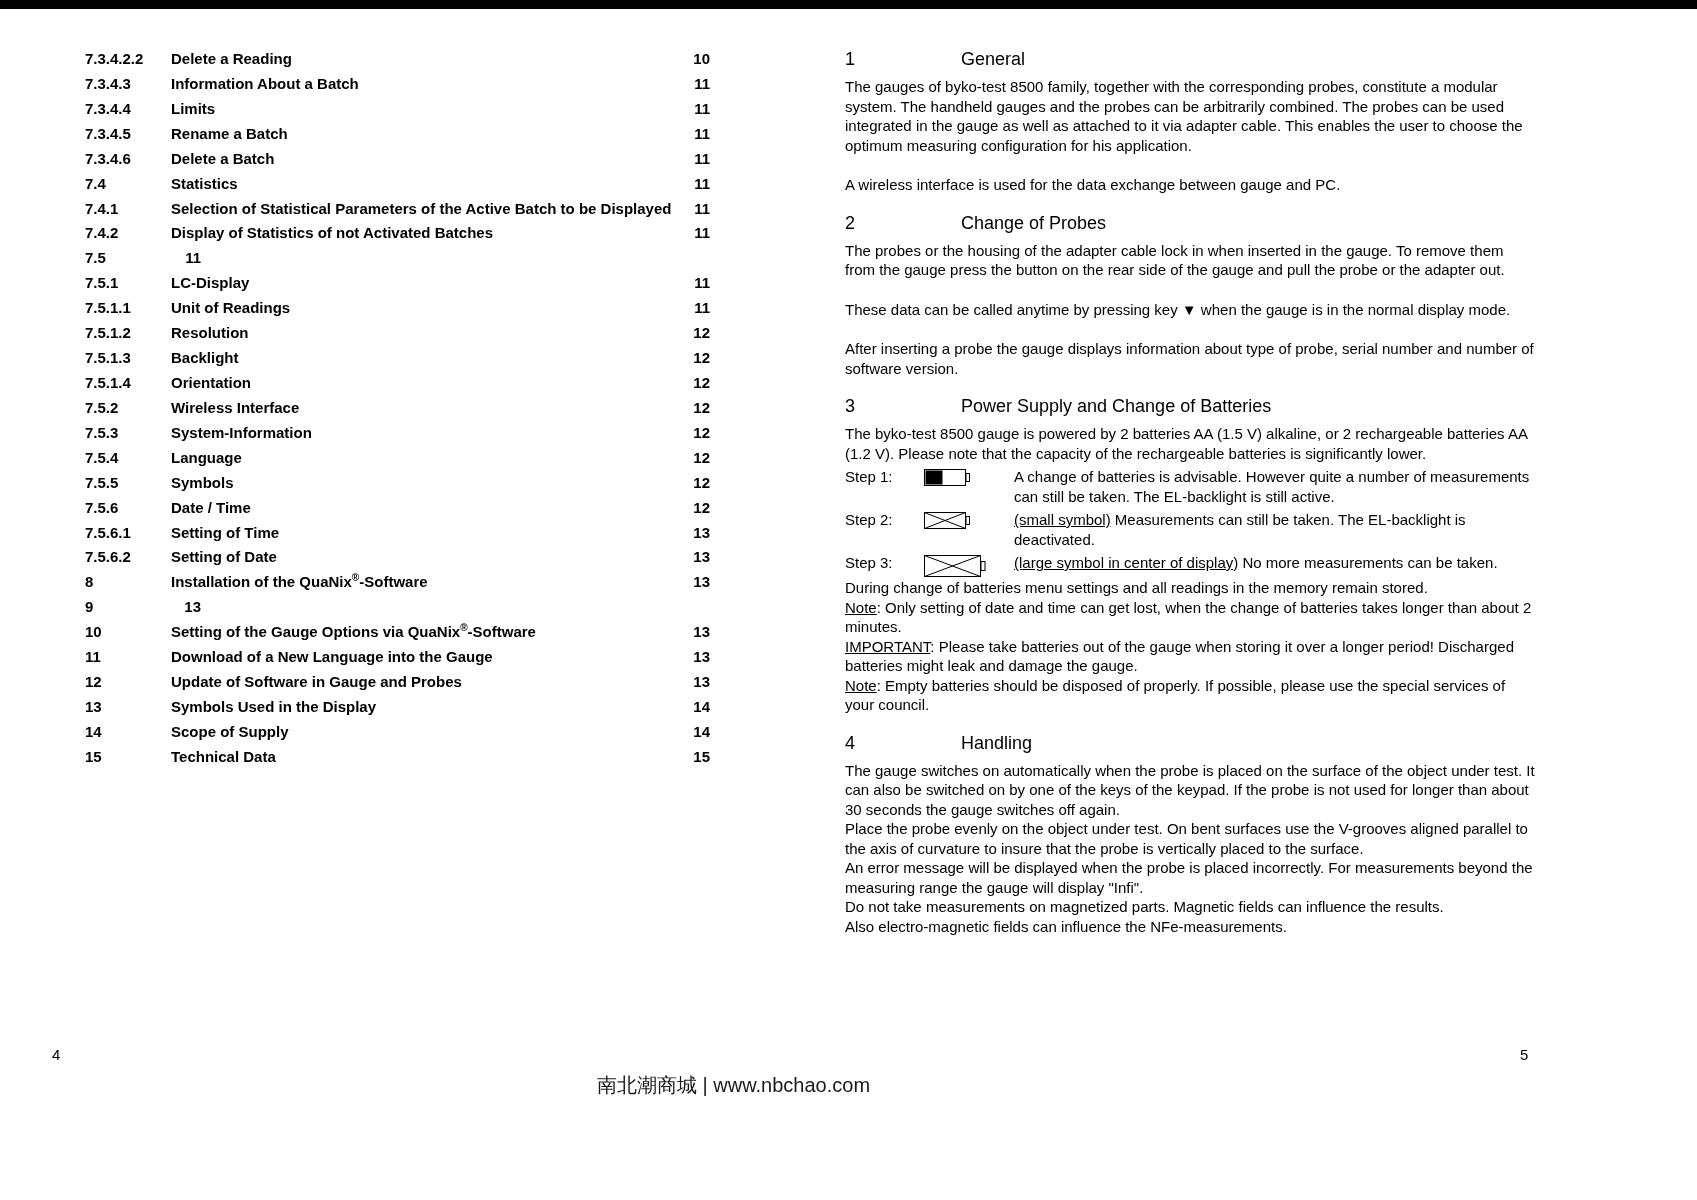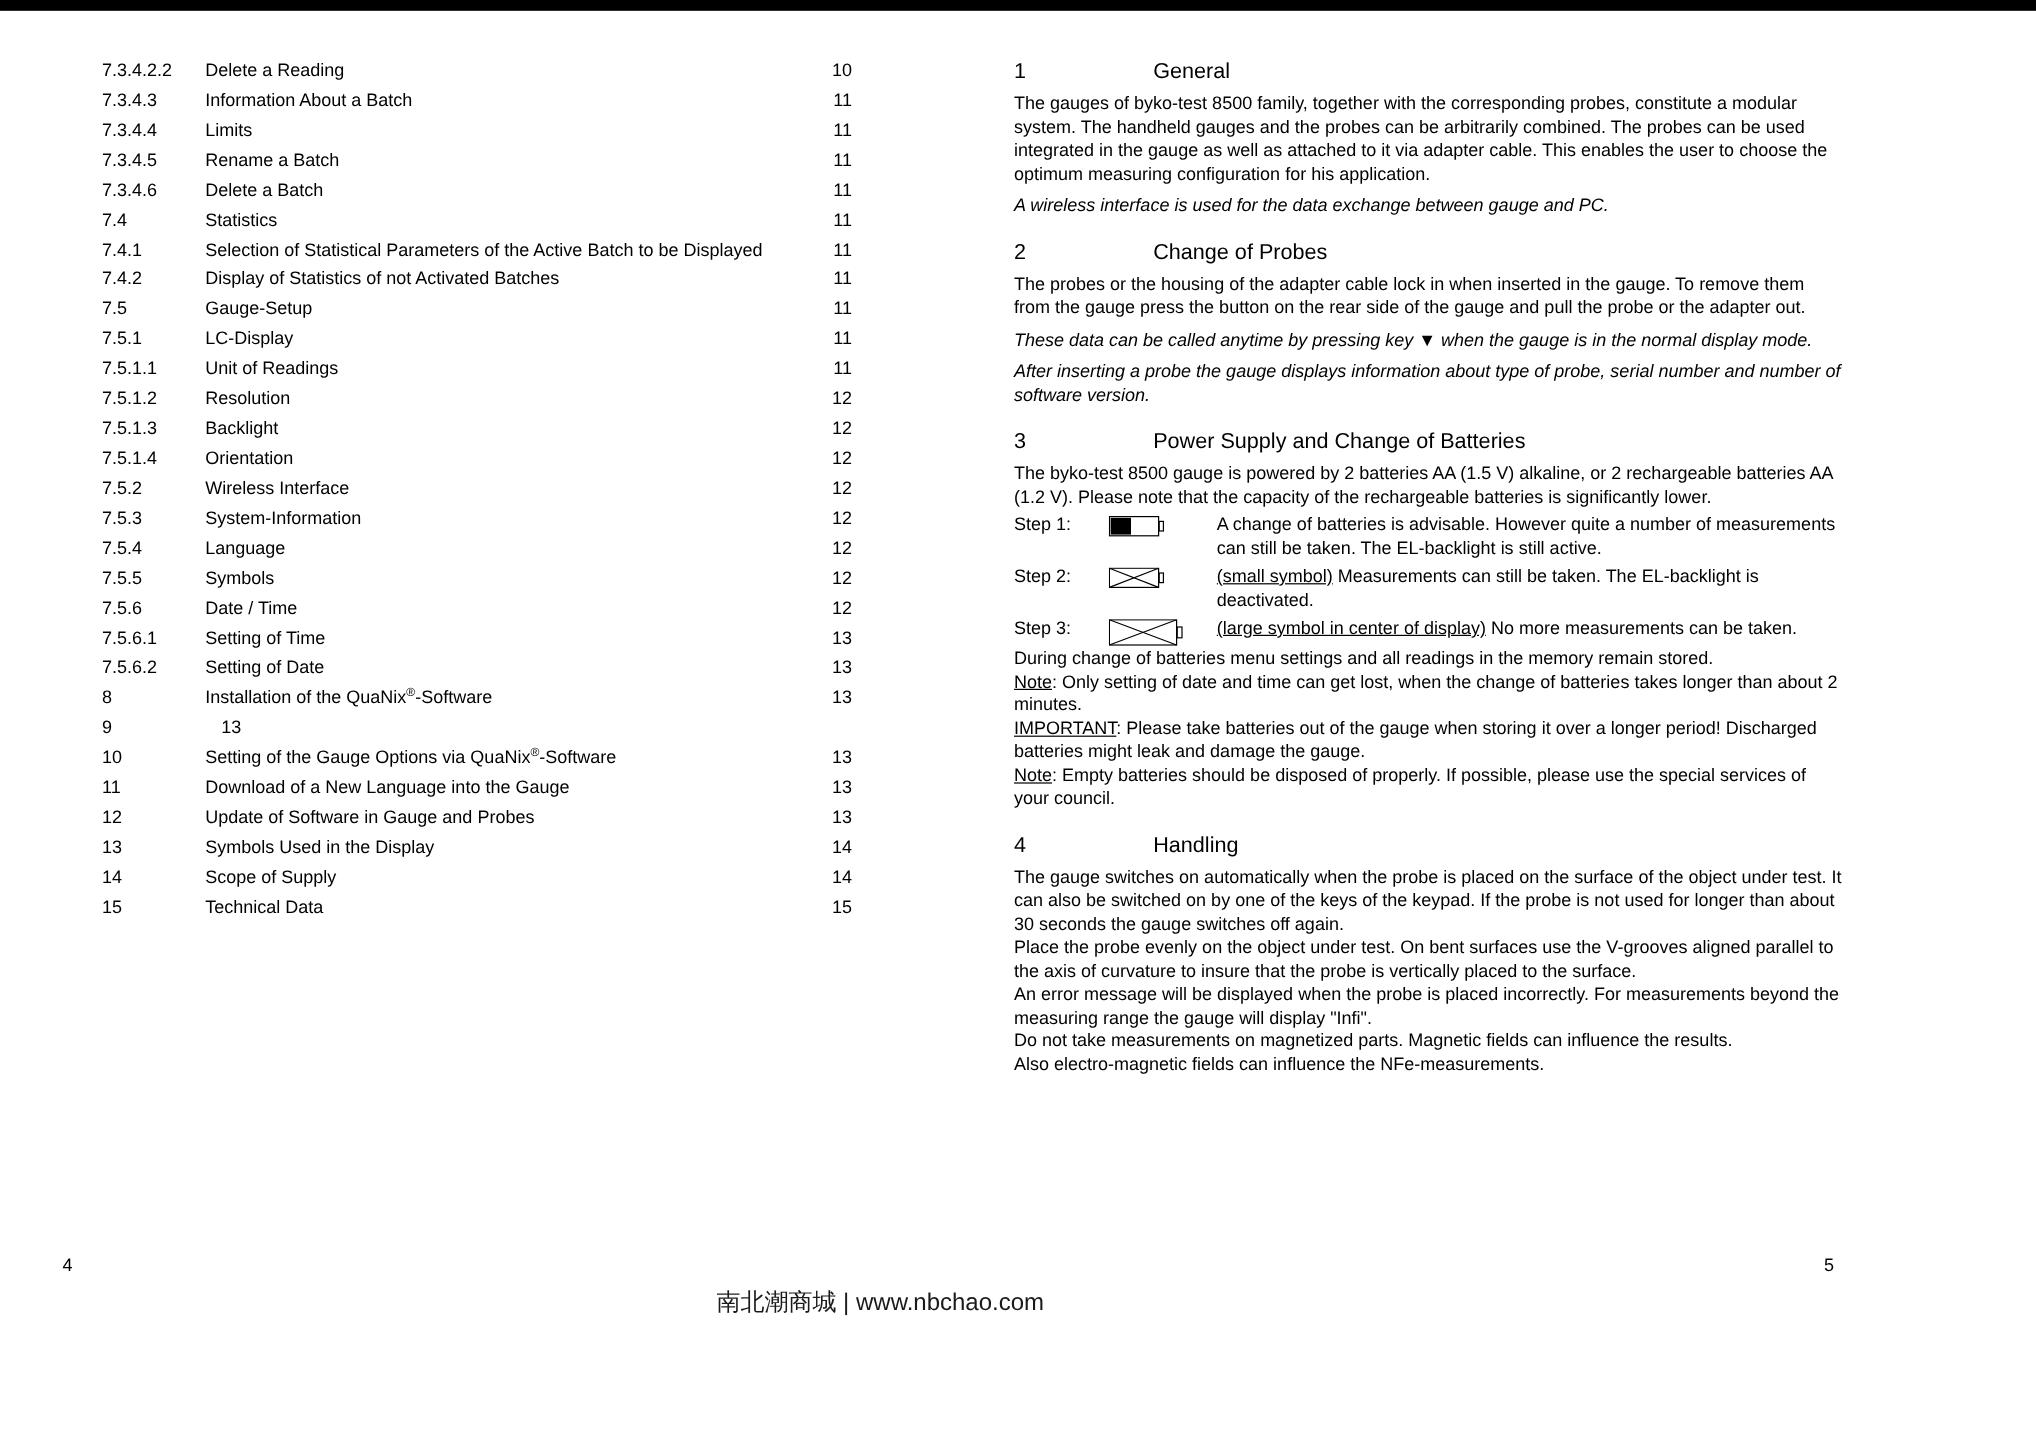--- a/index.html
+++ b/index.html
@@ -4,36 +4,36 @@
 <style>
   * { margin:0; padding:0; box-sizing:border-box; }
   html,body { background:#ffffff; }
   .sheet {
     position:relative; width:1697px; height:1200px; background:#fff;
     font-family:"Liberation Sans", sans-serif; color:#000; overflow:hidden;
   }
   .top-border { position:absolute; top:0; left:0; width:1697px; height:9px; background:#000; }
 
   
-  .col-left { position:absolute; left:85px; top:50px; width:625px; }
+  .col-left { position:absolute; left:85px; top:50px; width:625px;font-weight:bold; }
   .toc-row { display:flex; align-items:baseline; height:24.93px; font-size:15px; white-space:nowrap; }
   .toc-num { width:86px; flex:none; }
   .toc-title { flex:1; overflow:visible; }
   .toc-page { flex:none; width:30px; text-align:right; }
 
   sup { font-size:10px; line-height:0; vertical-align:super; }
   .u { text-decoration:underline; }
 
   
   .col-right { position:absolute; left:845px; top:48px; width:692px; font-size:15px; line-height:19.5px; }
   .sec-head { display:flex; font-size:18px; line-height:23px; margin:17px 0 6px 0; }
   .sec-head:first-child { margin-top:0; }
   .sec-num { width:116px; flex:none; }
   .para { margin:0; }
-  .para.spaced { margin-top:7px;font-style:italic; }
+  .para.spaced { margin-top:20px; }
   .step-row { display:flex; margin-top:4px; align-items:flex-start; }
   .step-label { width:79px; flex:none; }
   .step-icon { width:90px; flex:none; padding-top:2px; }
   .step-icon svg { display:block; }
   .step-text { flex:1; }
 
   
   .pagenum { position:absolute; font-size:15px; }
   .pagenum-left  { left:52px;  top:1046px; }
   .pagenum-right { left:1520px; top:1046px; }
@@ -82,21 +82,20 @@
           <span class="toc-title"><span>Selection of Statistical Parameters of the Active Batch to be Displayed</span></span>
           <span class="toc-page">11</span>
         </div>
         <div class="toc-row">
           <span class="toc-num">7.4.2</span>
           <span class="toc-title"><span>Display of Statistics of not Activated Batches</span></span>
           <span class="toc-page">11</span>
         </div>
         <div class="toc-row">
           <span class="toc-num">7.5</span>
-          <span class="toc-title"><span>Gauge-Setup</span></span>
           <span class="toc-page">11</span>
         </div>
         <div class="toc-row">
           <span class="toc-num">7.5.1</span>
           <span class="toc-title"><span>LC-Display</span></span>
           <span class="toc-page">11</span>
         </div>
         <div class="toc-row">
           <span class="toc-num">7.5.1.1</span>
           <span class="toc-title"><span>Unit of Readings</span></span>

